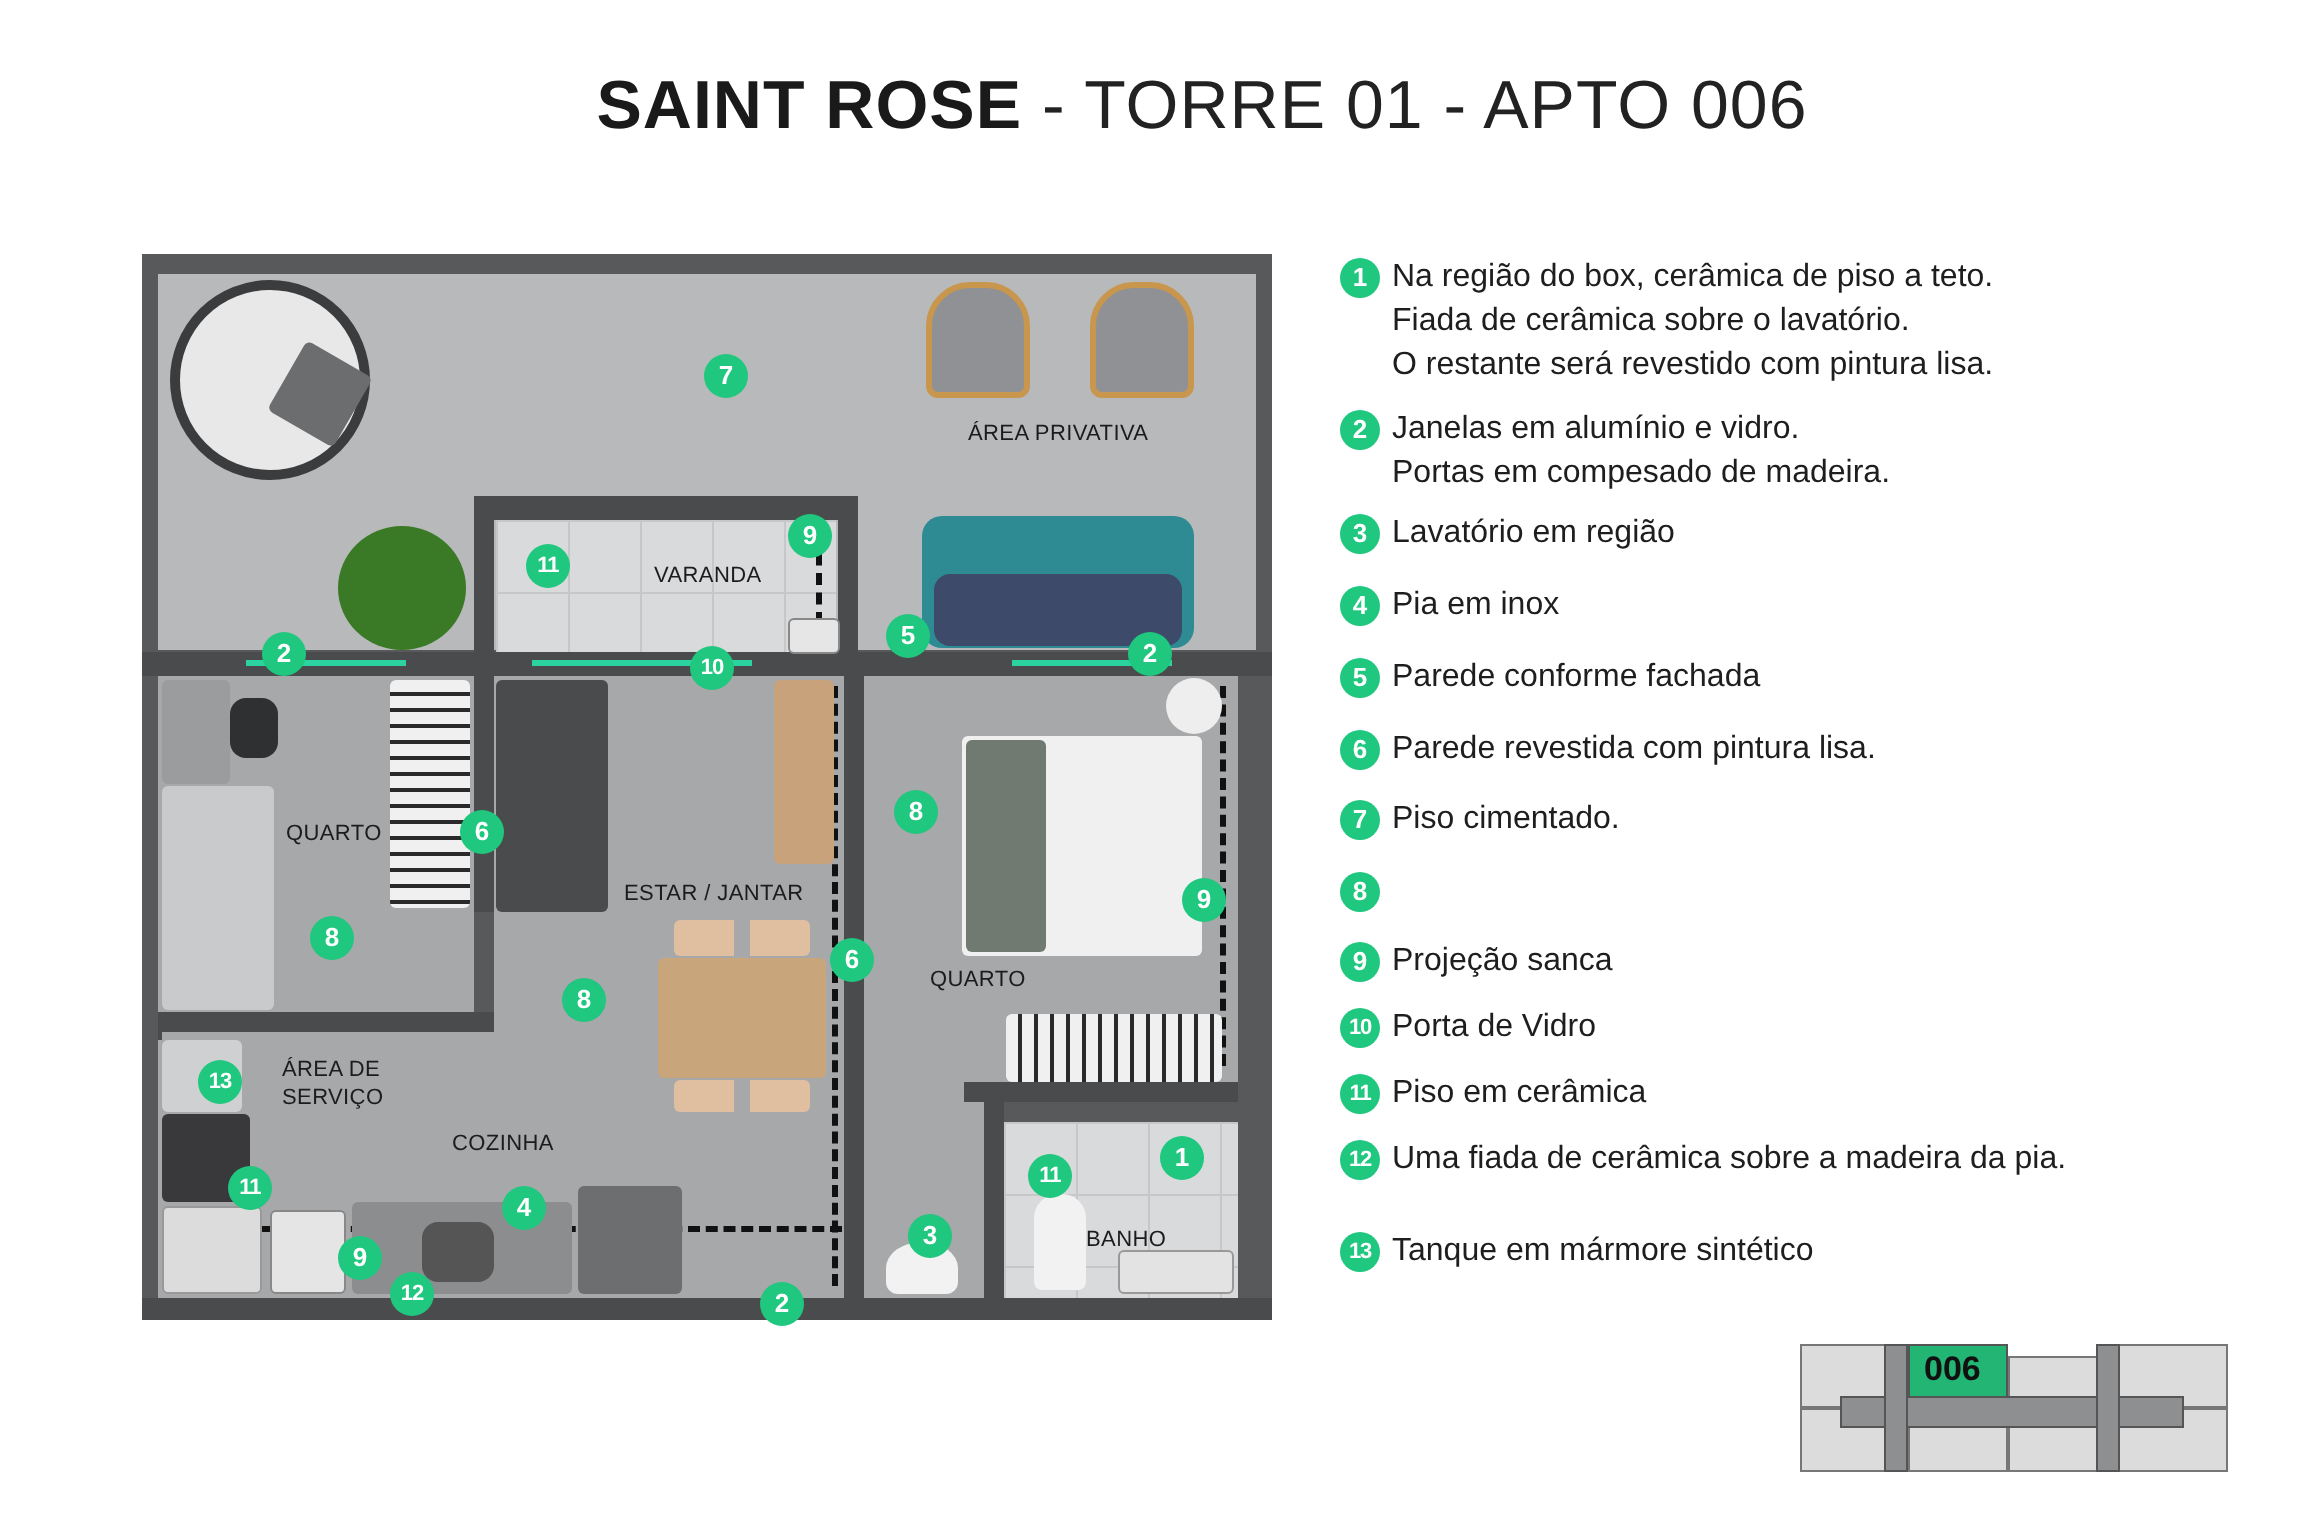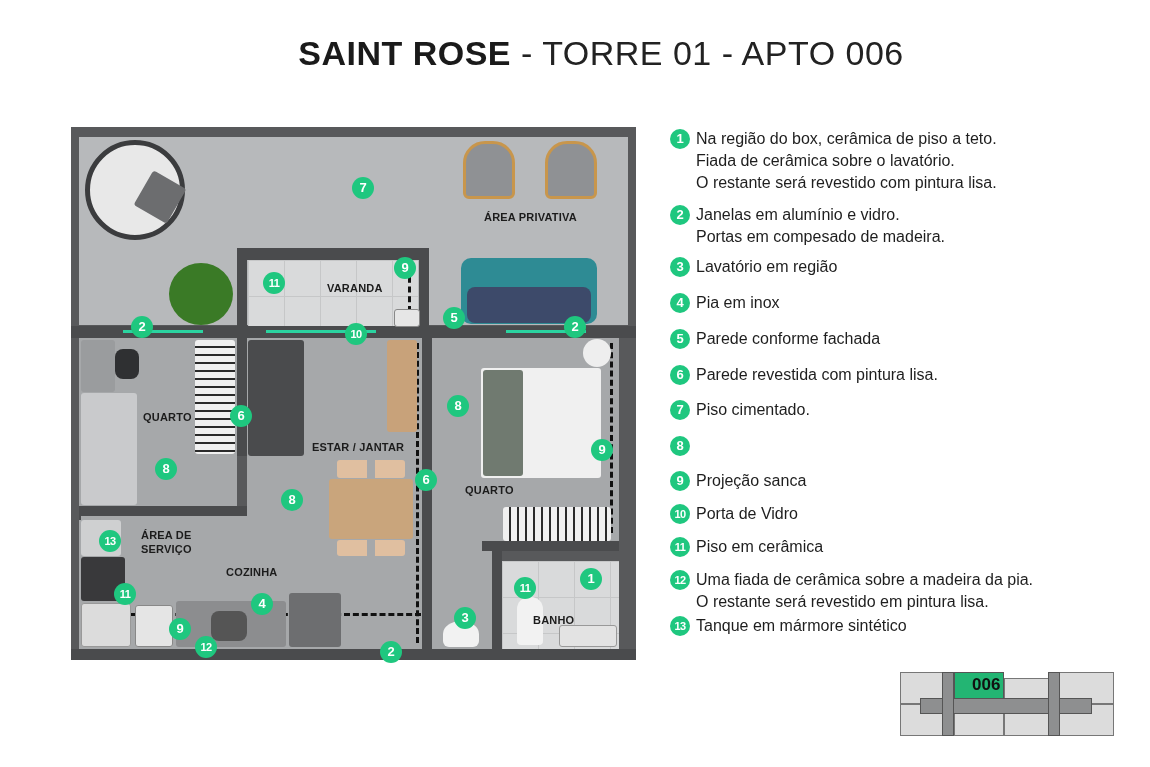--- a/index.html
+++ b/index.html
@@ -11,21 +11,21 @@
   .title .light { font-weight: 400; color: #222; }
 
   
   .plan { position: absolute; left: 71px; top: 127px; width: 565px; height: 533px; background: #58595b; }
   .area { position: absolute; }
   .concrete { background: #b7b9bb; }
   .floor { background: #a6a8aa; }
   .tile { background: #d9dadb; background-image: linear-gradient(#c6c7c8 1px, transparent 1px), linear-gradient(90deg, #c6c7c8 1px, transparent 1px); background-size: 36px 36px; }
   .wall { position: absolute; background: #4a4b4d; }
 
-  .room-label { position: absolute; font-size: 11px; font-weight: 700; color: #1c1c1c; letter-spacing: 0.2px; line-height: 14px; white-space: nowrap; }
+  .room-label { position: absolute; font-size: 11px; font-weight: 400; color: #1c1c1c; letter-spacing: 0.2px; line-height: 14px; white-space: nowrap; }
 
   .badge { position: absolute; width: 22px; height: 22px; border-radius: 50%; background: #1fc77f; color: #fff; font-weight: 700; font-size: 13px; line-height: 22px; text-align: center; }
   .badge.sm { font-size: 11px; letter-spacing: -0.5px; }
 
   .furn { position: absolute; border-radius: 3px; }
   .window { position: absolute; height: 3px; background: #2bd3a0; }
   .dash { position: absolute; border-left: 3px dashed #111; }
   .dash-h { position: absolute; border-top: 3px dashed #111; }
 
   
@@ -33,21 +33,21 @@
   .legend-item { position: absolute; left: 0; display: flex; align-items: flex-start; }
   .legend-badge { width: 20px; height: 20px; border-radius: 50%; background: #1fc77f; color: #fff; font-weight: 700; font-size: 13px; line-height: 20px; text-align: center; flex: 0 0 20px; margin-top: 1px; }
   .legend-badge.sm { font-size: 11px; letter-spacing: -0.6px; }
   .legend-text { margin-left: 6px; font-size: 16px; line-height: 22px; color: #1e1e1e; }
   .legend-text div { white-space: nowrap; }
 
   
   .keyplan { position: absolute; left: 898px; top: 668px; width: 220px; height: 72px; }
   .kp-unit { position: absolute; background: #dcdcdc; border: 1.5px solid #777; }
   .kp-core { position: absolute; background: #8e8f90; border: 1.5px solid #555; }
-  .kp-highlight { position: absolute; background: #23b573; border: 1.5px solid #555; color: #111; font-weight: 700; font-size: 17px; line-height: 24px; padding-left: 17px; }
+  .kp-highlight { position: absolute; background: #23b573; border: 1.5px solid #555; color: #111; font-weight: 700; font-size: 17px; line-height: 24px; padding-left: 7px; }
 </style>
 </head>
 <body>
 
 <div class="title">
   <span class="strong">SAINT ROSE</span><span class="light"> - TORRE 01 - APTO 006</span>
 </div>
 
 <div class="plan">
 
@@ -127,21 +127,21 @@
   <div class="wall" style="left:0; top:522px; width:565px; height:11px;"></div>
 
   <div class="room-label" style="left:413px; top:83px;">ÁREA PRIVATIVA</div>
   <div class="room-label" style="left:256px; top:154px;">VARANDA</div>
   <div class="room-label" style="left:72px; top:283px;">QUARTO</div>
   <div class="room-label" style="left:241px; top:313px;">ESTAR / JANTAR</div>
   <div class="room-label" style="left:394px; top:356px;">QUARTO</div>
   <div class="room-label" style="left:70px; top:401px;">ÁREA DE</div>
   <div class="room-label" style="left:70px; top:415px;">SERVIÇO</div>
   <div class="room-label" style="left:155px; top:438px;">COZINHA</div>
-  <div class="room-label" style="left:436px; top:486px;padding-left:26px;">BANHO</div>
+  <div class="room-label" style="left:446px; top:486px;padding-left:26px;">BANHO</div>
 
   <div class="badge" style="left:281px; top:50px;">7</div>
   <div class="badge sm" style="left:192px; top:145px;">11</div>
   <div class="badge" style="left:323px; top:130px;">9</div>
   <div class="badge" style="left:60px; top:189px;">2</div>
   <div class="badge sm" style="left:274px; top:196px;">10</div>
   <div class="badge" style="left:372px; top:180px;">5</div>
   <div class="badge" style="left:493px; top:189px;">2</div>
   <div class="badge" style="left:159px; top:278px;">6</div>
   <div class="badge" style="left:84px; top:331px;">8</div>
@@ -224,21 +224,20 @@
   <div class="legend-item" style="top:408px;">
     <span class="legend-badge sm">11</span>
     <div class="legend-text">
         <div>Piso em cerâmica</div>
       </div>
   </div>
   <div class="legend-item" style="top:441px;">
     <span class="legend-badge sm">12</span>
     <div class="legend-text">
       <div>Uma fiada de cerâmica sobre a madeira da pia.</div>
-      <div>O restante será revestido em pintura lisa.</div>
     </div>
   </div>
   <div class="legend-item" style="top:487px;">
     <span class="legend-badge sm">13</span>
     <div class="legend-text">
         <div>Tanque em mármore sintético</div>
       </div>
   </div>
 </div>
 

